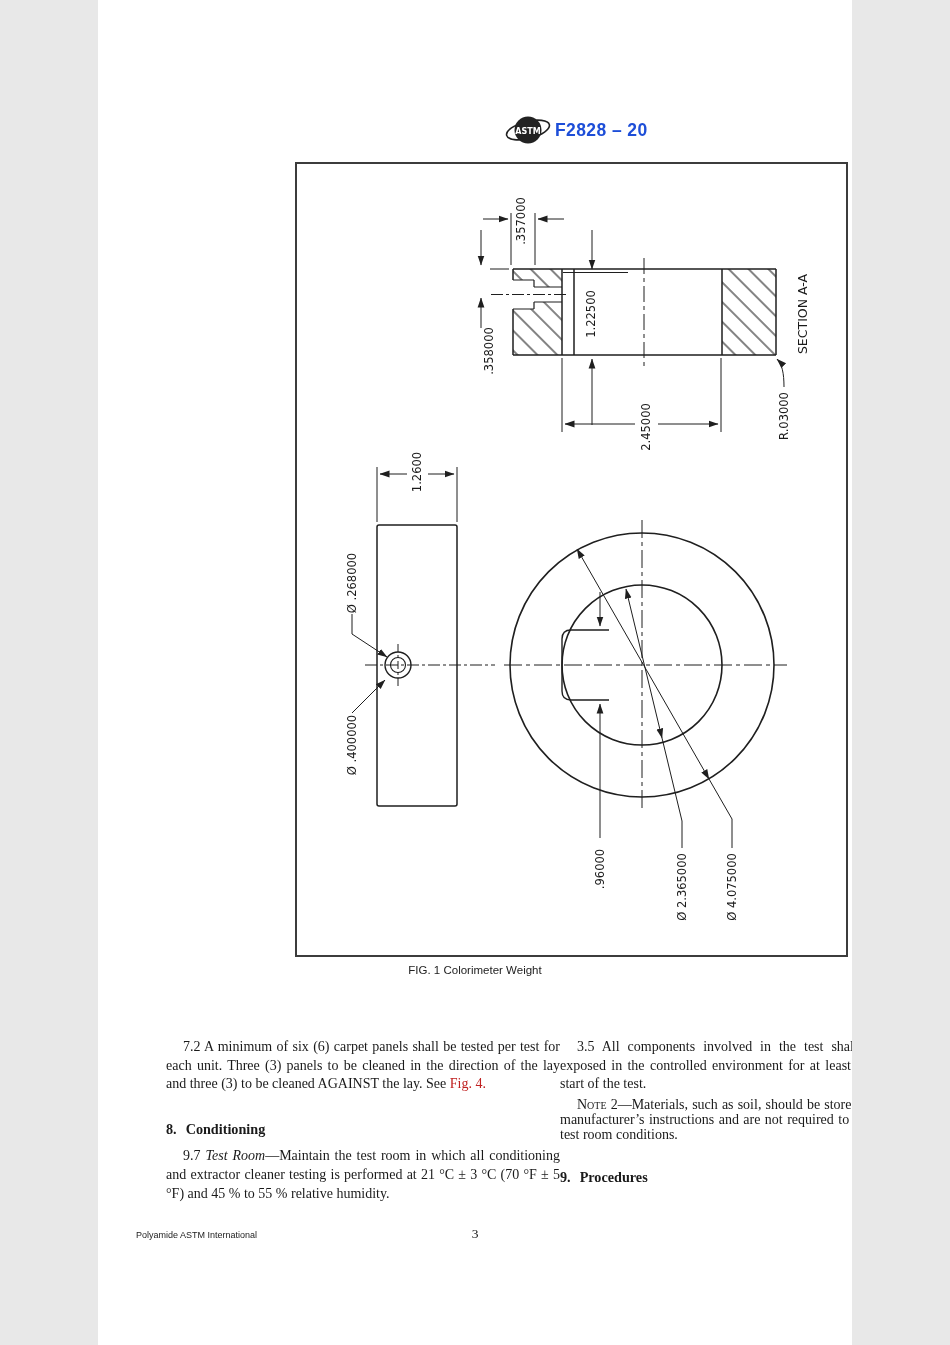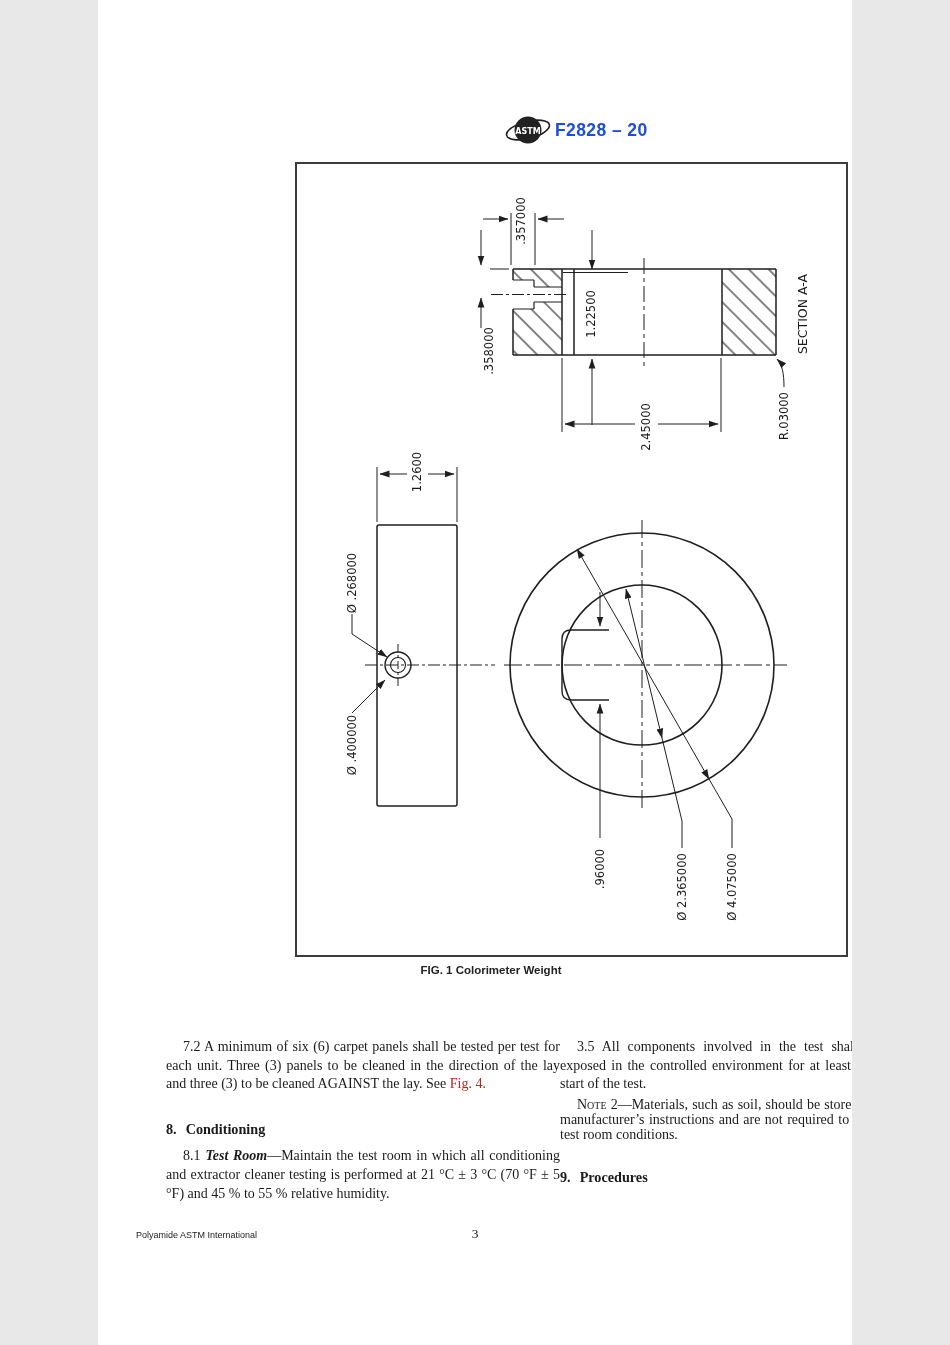--- a/index.html
+++ b/index.html
@@ -10,34 +10,34 @@
   .hdr-logo { position:absolute; left:407px; top:108px; width:46px; height:44px; }
   .doc-code { position:absolute; left:457px; top:120px; font-family:"Liberation Sans",sans-serif;
               font-weight:bold; font-size:17.5px; letter-spacing:0.4px; color:#1d4ed8; }
 
   
   .figure-box { position:absolute; left:197px; top:162px; width:553px; height:795px;
                 border:2px solid #3c3c3c; box-sizing:border-box; background:#fff; }
   svg.drawing { display:block; width:549px; height:791px; }
   .dimtext { font-family:"DejaVu Sans",sans-serif; font-size:11.5px; fill:#1a1a1a; }
   .sectext { font-family:"DejaVu Sans",sans-serif; font-size:12.5px; fill:#1a1a1a; }
-  .fig-caption { position:absolute; top:964px; left:16px; width:100%; text-align:center;
-                 font-family:"Liberation Sans",sans-serif; font-weight:bold; font-size:11.5px; color:#222; }
+  .fig-caption { position:absolute; top:964px; left:0; width:100%; text-align:center;
+                 font-family:"Liberation Sans",sans-serif; font-weight:normal; font-size:11.5px; color:#222; }
 
   
   .columns { position:absolute; top:1038px; left:68px; width:814px; display:flex; 
              font-size:14px; line-height:18.6px; text-align:justify; }
   .col { width:394px; }
   p.para { margin:0; text-indent:17px; }
   h3.sect { font-size:14.2px; margin:26px 0 9px 0; font-weight:bold; }
   h3.sect .ht { margin-left:9px; }
   .num { margin-right:5px; }
   .note { font-size:14px; line-height:15px; margin:3px 0 0 0; text-indent:17px; }
   .sc { font-variant:small-caps; }
-  .it { font-style:italic;font-weight:bold; }
+  .it { font-style:italic; }
   .red-link { color:#c02020; text-decoration:none; cursor:pointer; }
 
   
   .footer-copy { position:absolute; left:38px; top:1230px; font-family:"Liberation Sans",sans-serif;
                  font-size:9px; color:#222; }
   .page-num { position:absolute; top:1226px; left:0; width:100%; text-align:center; font-size:13.5px; color:#111; }
 </style>
 </head>
 <body>
 
@@ -140,21 +140,21 @@
       </g>
     </svg>
   </div>
 
   <div class="fig-caption">FIG. 1 Colorimeter Weight</div>
 
   <div class="columns">
     <div class="col">
       <p class="para"><span>7.2  A minimum of six (6) carpet panels shall be tested per test for each unit. Three (3) panels to be cleaned in the direction of the lay and three (3) to be cleaned AGAINST the lay. See </span><a class="red-link">Fig. 4.</a></p>
       <h3 class="sect"><span>8.</span><span class="ht">Conditioning</span></h3>
-      <p class="para"><span class="num">8.1</span><span class="it">Test Room</span><span>—Maintain the test room in which all conditioning and extractor cleaner testing is performed at 21 °C ± 3 °C (70 °F ± 5 °F) and 45 % to 55 % relative humidity.</span></p>
+      <p class="para"><span class="num">9.7</span><span class="it">Test Room</span><span>—Maintain the test room in which all conditioning and extractor cleaner testing is performed at 21 °C ± 3 °C (70 °F ± 5 °F) and 45 % to 55 % relative humidity.</span></p>
     </div>
     <div class="col">
       <p class="para">3.5  All components involved in the test shall remain and be exposed in the controlled environment for at least 16 h prior to the start of the test.</p>
       <p class="note"><span class="sc">Note 2</span><span>—Materials, such as soil, should be stored according to the manufacturer’s instructions and are not required to be exposed to the test room conditions.</span></p>
       <h3 class="sect"><span>9.</span><span class="ht">Procedures</span></h3>
     </div>
   </div>
 
   <div class="footer-copy">Polyamide ASTM International</div>
   <div class="page-num">3</div>

